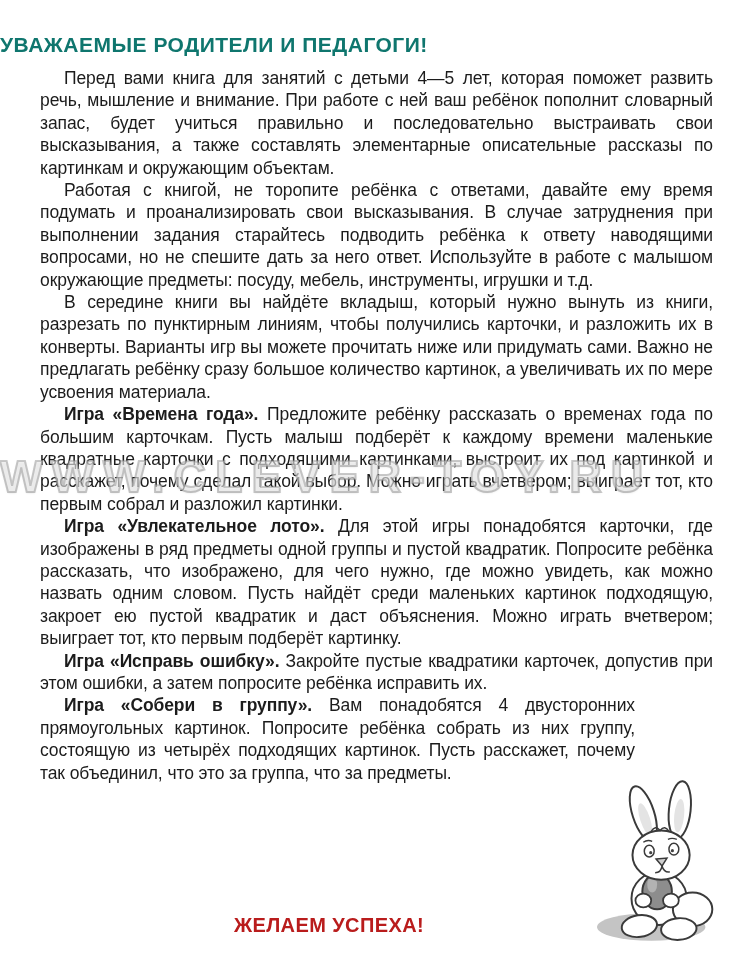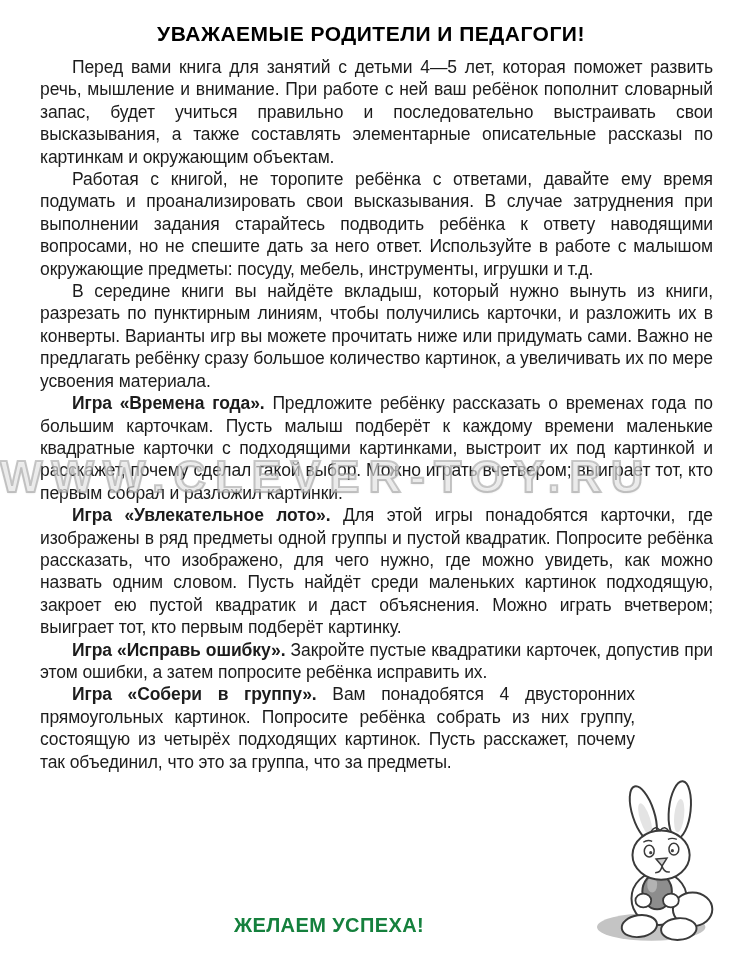--- a/index.html
+++ b/index.html
@@ -5,36 +5,36 @@
   html,body{margin:0;padding:0;background:#ffffff;}
   .page{
     position:relative;
     width:742px;height:960px;
     background:#ffffff;
     overflow:hidden;
     font-family:"Liberation Sans",sans-serif;
     color:#1c1c1c;
   }
   .page-title{
-    margin:22px 0 10px 0;
-    text-align:center;
+    margin:33px 0 10px 0;
+    text-align:left;
     font-size:21px;
     font-weight:bold;
     letter-spacing:.5px;
-    color:#000000;
+    color:#0f766e;
   }
   .content{
     padding:0 29px 0 40px;
     font-size:17.5px;
     line-height:22.4px;
     text-align:justify;
     letter-spacing:-0.1px;
   }
   .content p{margin:0;text-indent:24px;}
-  .game-title{font-weight:bold;margin-left:8px;}
+  .game-title{font-weight:bold;}
   .watermark{
     position:absolute;
     top:451px;left:0;right:0;
     text-align:left;
     font-size:45px;
     font-weight:bold;
     letter-spacing:9px;
     white-space:nowrap;
     color:rgba(246,246,246,0.55);
     -webkit-text-stroke:2px rgba(148,148,148,0.5);
@@ -57,21 +57,21 @@
   }
   .closing{
     position:absolute;
     top:914px;
     left:0;
     right:84px;
     text-align:center;
     font-size:20px;
     font-weight:bold;
     letter-spacing:.4px;
-    color:#15803d;
+    color:#b91c1c;
   }
 </style>
 </head>
 <body>
 
 <div class="page">
 
   <h1 class="page-title">УВАЖАЕМЫЕ РОДИТЕЛИ И ПЕДАГОГИ!</h1>
 
   <div class="content">

